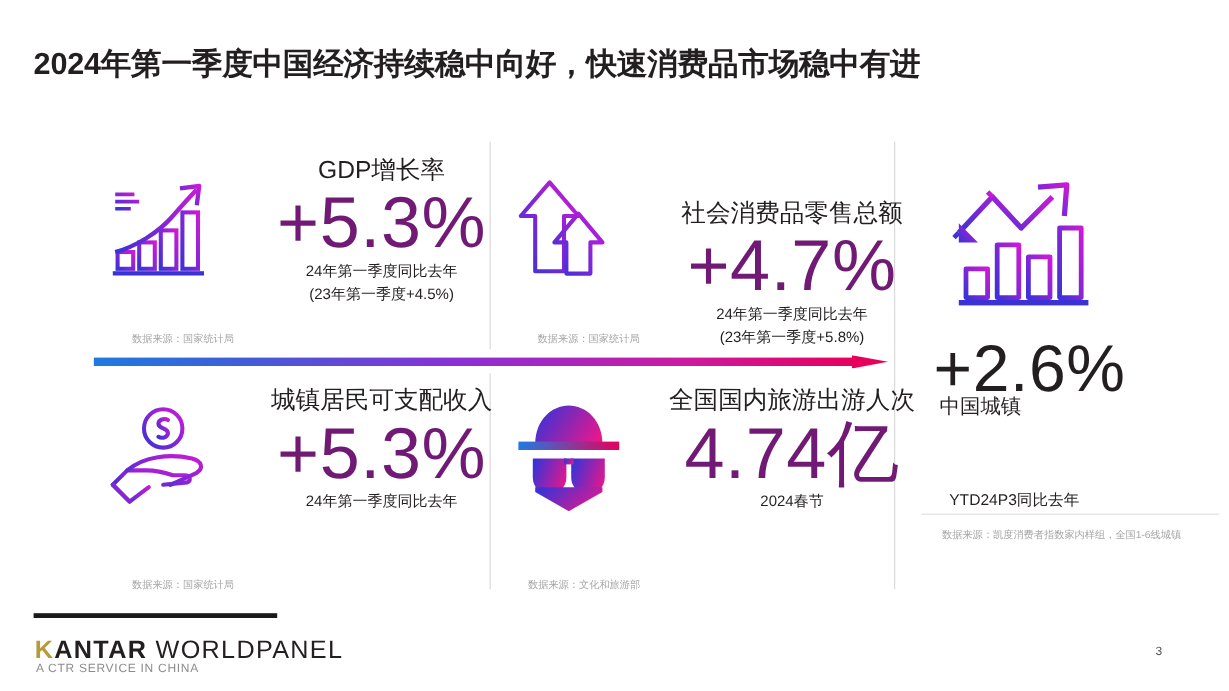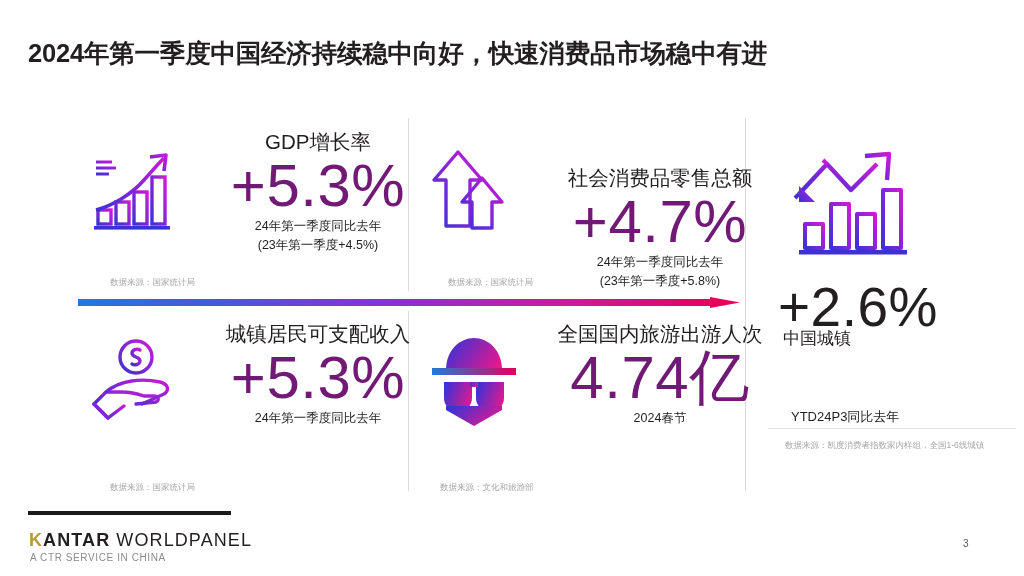--- a/index.html
+++ b/index.html
@@ -164,21 +164,21 @@
     left: 28px;
     top: 511px;
     width: 203px;
     height: 4px;
     background: #1a1a1a;
   }
   .brand {
     position: absolute;
     left: 29px;
     top: 530px;
-    font-size: 18px;
+    font-size: 21px;
     letter-spacing: 1.1px;
     white-space: nowrap;
     color: #231f20;
   }
   .brand b { font-weight: bold; }
   .brand .k { color: #b79a3c; font-weight: bold; }
   .brand .light { font-weight: normal; }
   .brand-sub {
     position: absolute;
     left: 30px;

